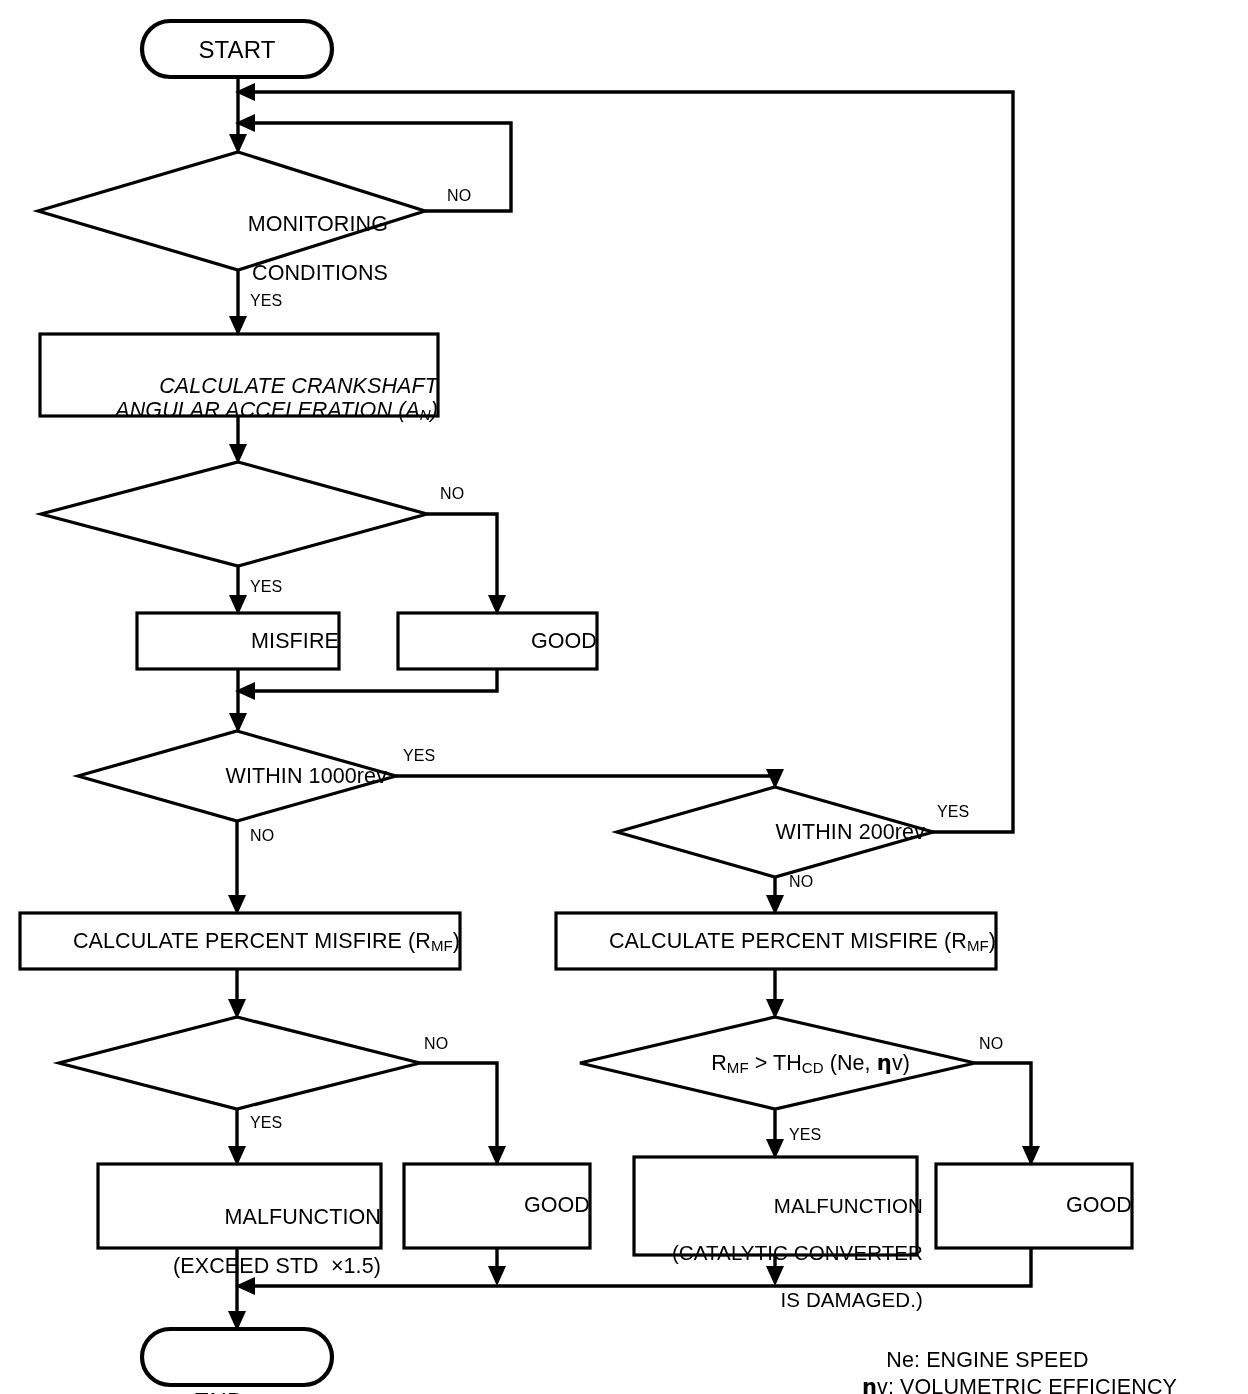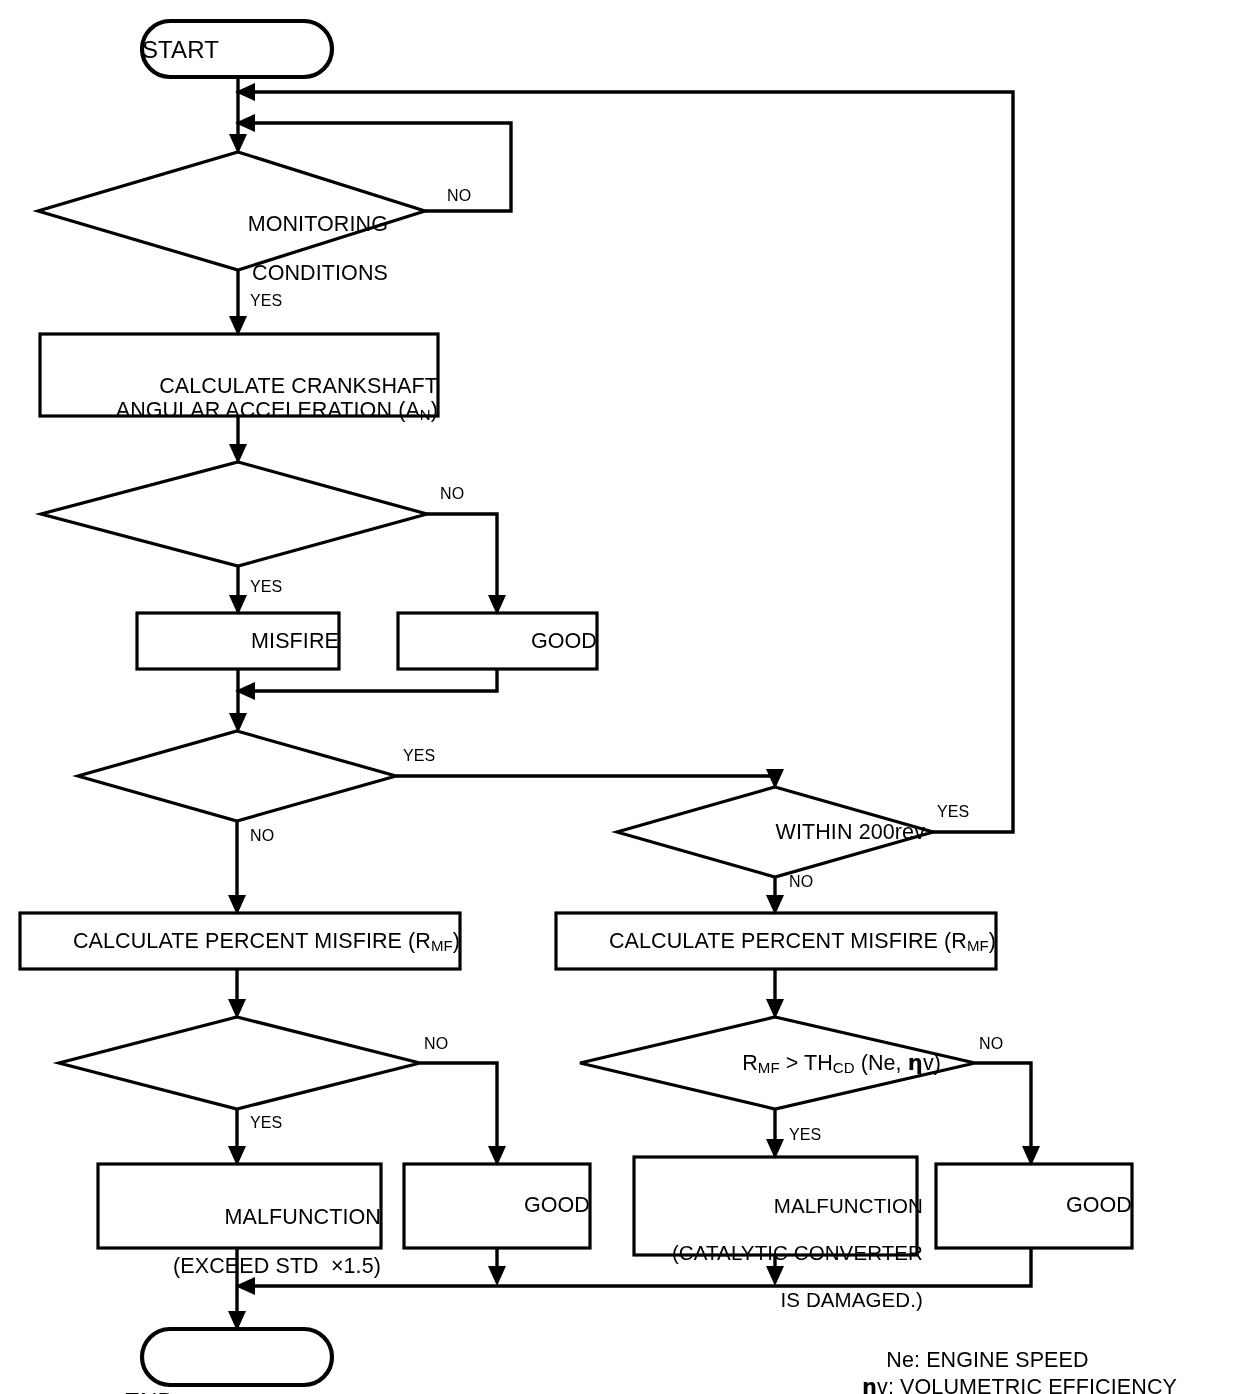--- a/index.html
+++ b/index.html
@@ -70,20 +70,21 @@
     vertical-align: -0.22em;
     letter-spacing: 0;
   }
   .eta {
     font-family: "DejaVu Sans", sans-serif;
     font-weight: bold;
     font-size: 0.98em;
   }
   .terminal-text {
     font-size: 24px;
+    text-align: center;
   }
 </style>
 </head>
 <body>
 
 <div id="page">
 
   <svg id="flow" viewBox="0 0 1248 1394">
     <defs></defs>
 
@@ -189,40 +190,41 @@
 
   </svg>
 
   <div class="lbl terminal-text" style="left:142px; top:36px; width:190px;">START</div>
 
   <div class="lbl node-text" style="left:88px; top:187px; width:300px;">
     <span>MONITORING</span><br>
     <span>CONDITIONS</span>
   </div>
 
-  <div class="lbl node-text" style="left:40px; top:349px; width:398px;">
+  <div class="lbl node-text" style="left:40px; top:349px; width:398px;font-style:italic;">
     <span>CALCULATE CRANKSHAFT</span><br><span>ANGULAR ACCELERATION (A</span><span class="sub">N</span><span>)</span>
   </div>
 
 
   <div class="lbl node-text" style="left:137px; top:629px; width:202px;">MISFIRE</div>
 
   <div class="lbl node-text" style="left:398px; top:629px; width:199px;">GOOD</div>
 
+  <div class="lbl node-text" style="left:87px; top:764px; width:300px;">WITHIN 1000rev</div>
 
   <div class="lbl node-text" style="left:625px; top:820px; width:300px;">WITHIN 200rev</div>
 
   <div class="lbl node-text" style="left:20px; top:929px; width:440px;"><span>CALCULATE PERCENT MISFIRE (R</span><span class="sub">MF</span><span>)</span>
   </div>
 
   <div class="lbl node-text" style="left:556px; top:929px; width:440px;"><span>CALCULATE PERCENT MISFIRE (R</span><span class="sub">MF</span><span>)</span>
   </div>
 
 
-  <div class="lbl node-text" style="left:641px; top:1051px; width:300px;"><span>R</span><span class="sub">MF</span><span> &gt; TH</span><span class="sub">CD</span><span> (Ne, </span><span class="eta">η</span><span>v)</span>
+  <div class="lbl node-text" style="left:610px; top:1051px; width:300px;"><span>R</span><span class="sub">MF</span><span> &gt; TH</span><span class="sub">CD</span><span> (Ne, </span><span class="eta">η</span><span>v)</span>
   </div>
 
   <div class="lbl node-text" style="left:98px; top:1180px; width:283px;">
     <span>MALFUNCTION</span><br>
     <span>(EXCEED STD  ×1.5)</span>
   </div>
 
   <div class="lbl node-text" style="left:404px; top:1193px; width:186px;">GOOD</div>
 
   <div class="lbl node-text" style="left:628px; top:1171px; width:295px; font-size:20.5px;">

